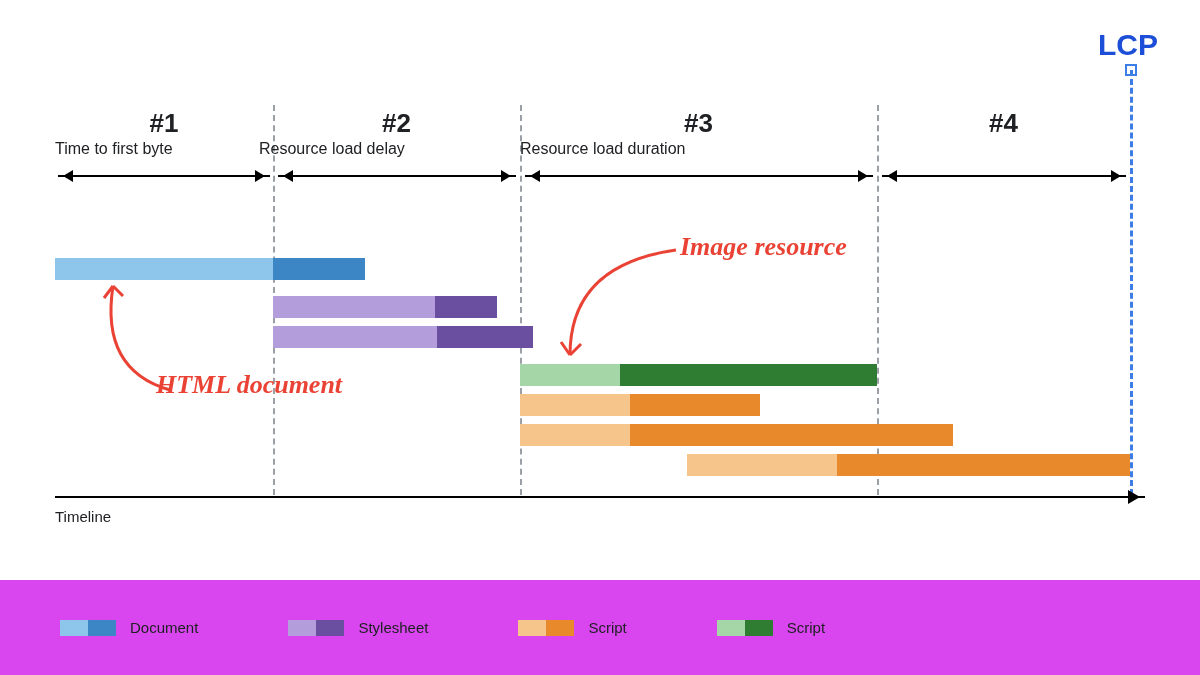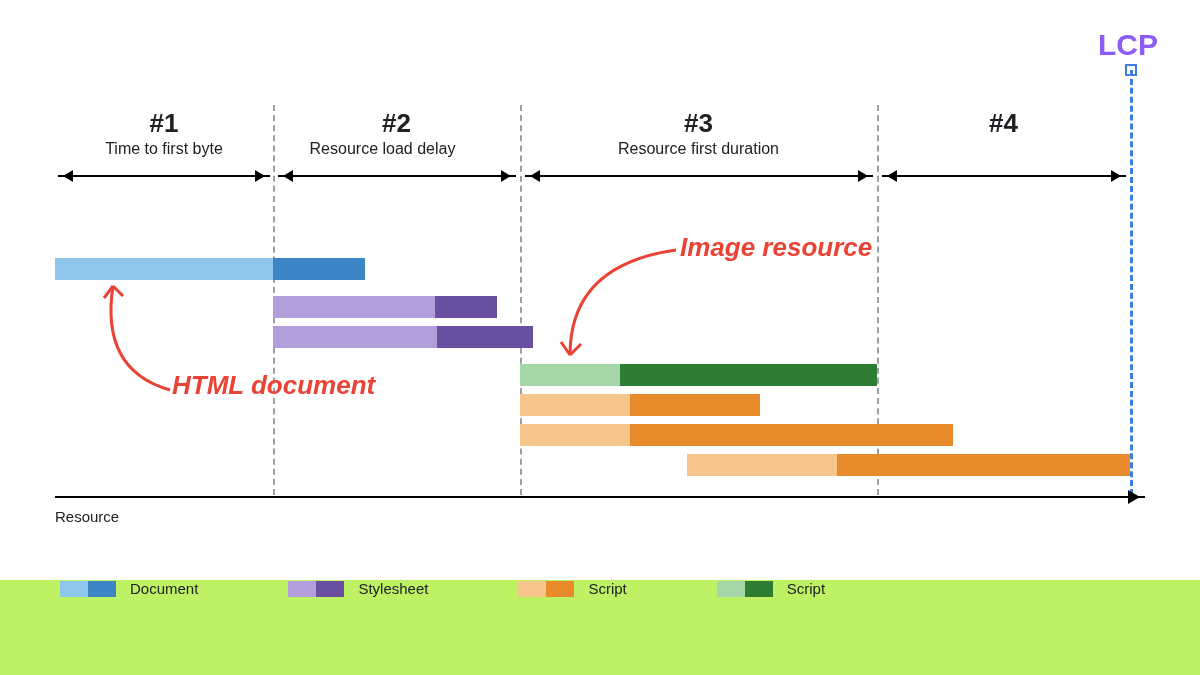--- a/index.html
+++ b/index.html
@@ -1,41 +1,41 @@
 <!DOCTYPE html>
 <html><head>
 <meta charset="utf-8">
 <style>
   html,body{margin:0;padding:0;background:#fff;font-family:"Google Sans","Helvetica Neue",Arial,sans-serif;color:#202124}
   .stage{position:relative;width:1200px;height:675px;overflow:hidden}
   
   .phase-num{position:absolute;font-weight:700;font-size:26px;text-align:center}
-  .phase-sub{position:absolute;font-size:16px;text-align:center;color:#202124}
+  .phase-sub{position:absolute;font-size:16px;text-align:left;color:#202124}
   
-  .lcp{position:absolute;font-weight:700;font-size:30px;color:#8b5cf6}
+  .lcp{position:absolute;font-weight:700;font-size:30px;color:#1d4ed8}
   
   .vdash{position:absolute;top:105px;border-left:2px dashed #9aa0a6}
   .vblue{position:absolute;top:70px;border-left:3px dashed #3d7ee6}
   
   .phase-arrow{position:absolute;height:2px;background:#000}
   .phase-arrow::before{content:"";position:absolute;left:-1px;top:-5px;border:6px solid transparent;border-right:10px solid #000}
   .phase-arrow::after{content:"";position:absolute;right:-1px;top:-5px;border:6px solid transparent;border-left:10px solid #000}
   
   .axis{position:absolute;left:55px;height:2px;background:#000}
   .axis::after{content:"";position:absolute;right:-2px;top:-6px;border:7px solid transparent;border-left:12px solid #000}
   .axis-label{position:absolute;font-size:15px;color:#202124}
   
   .lcp-sq{position:absolute;width:8px;height:8px;background:#fff;border:2px solid #3d7ee6}
   
   .bar{position:absolute;height:22px;display:flex}
   .seg{height:100%}
   
-  .ann{position:absolute;font-family:Liberation Sans, sans-serif;color:#ea4335;font-size:26px;font-style:italic;font-weight:600}
+  .ann{position:absolute;font-family:Liberation Serif, serif;color:#ea4335;font-size:26px;font-style:italic;font-weight:600}
   
-  .legend{position:absolute;left:0;right:0;bottom:0;height:95px;background:#bef264;display:flex;align-items:flex-start;gap:90px;padding-left:60px;font-size:15px}
+  .legend{position:absolute;left:0;right:0;bottom:0;height:95px;background:#d946ef;display:flex;align-items:center;gap:90px;padding-left:60px;font-size:15px}
   .lg{display:flex;align-items:center;gap:14px}
   .sw{width:56px;height:16px;display:flex}
   .sw span{flex:1}
 </style>
 </head>
 <body>
 
 <div class="stage">
 
   <div class="lcp" style="left:1098px;top:28px">LCP</div>
@@ -44,21 +44,21 @@
   <div class="vdash" style="left:273px;height:390px"></div>
   <div class="vdash" style="left:520px;height:390px"></div>
   <div class="vdash" style="left:877px;height:390px"></div>
   <div class="vblue" style="left:1130px;height:425px"></div>
 
   <div class="phase-num" style="left:55px;width:218px;top:108px">#1</div>
   <div class="phase-sub" style="left:55px;width:218px;top:140px">Time to first byte</div>
   <div class="phase-num" style="left:273px;width:247px;top:108px">#2</div>
   <div class="phase-sub" style="left:259px;width:247px;top:140px">Resource load delay</div>
   <div class="phase-num" style="left:520px;width:357px;top:108px">#3</div>
-  <div class="phase-sub" style="left:520px;width:357px;top:140px">Resource first duration</div>
+  <div class="phase-sub" style="left:520px;width:357px;top:140px">Resource load duration</div>
   <div class="phase-num" style="left:877px;width:253px;top:108px">#4</div>
 
   <div class="phase-arrow" style="left:58px;width:212px;top:175px"></div>
   <div class="phase-arrow" style="left:278px;width:238px;top:175px"></div>
   <div class="phase-arrow" style="left:525px;width:348px;top:175px"></div>
   <div class="phase-arrow" style="left:882px;width:244px;top:175px"></div>
 
   <div class="bar" style="left:55px;top:258px;width:310px">
     <div class="seg" style="width:218px;background:#8ec5eb"></div>
       <div class="seg" style="flex:1;background:#3d86c6"></div>
@@ -82,27 +82,27 @@
   <div class="bar" style="left:520px;top:424px;width:433px">
     <div class="seg" style="width:110px;background:#f6c58b"></div>
       <div class="seg" style="flex:1;background:#e8892b"></div>
   </div>
   <div class="bar" style="left:687px;top:454px;width:443px">
     <div class="seg" style="width:150px;background:#f6c58b"></div>
       <div class="seg" style="flex:1;background:#e8892b"></div>
   </div>
 
   <div class="axis" style="top:496px;width:1090px"></div>
-  <div class="axis-label" style="left:55px;top:508px">Resource</div>
+  <div class="axis-label" style="left:55px;top:508px">Timeline</div>
 
   <svg style="position:absolute;left:105px;top:280px;overflow:visible" width="120" height="120">
     <path d="M65 110 Q -5 90 8 6" stroke="#ea4335" stroke-width="3" fill="none"></path>
     <path d="M8 6 l-9 12 M8 6 l10 10" stroke="#ea4335" stroke-width="3" fill="none"></path>
   </svg>
-  <div class="ann" style="left:172px;top:370px">HTML document</div>
+  <div class="ann" style="left:156px;top:370px">HTML document</div>
 
   <svg style="position:absolute;left:560px;top:245px;overflow:visible" width="150" height="130">
     <path d="M116 5 Q 10 20 10 110" stroke="#ea4335" stroke-width="3" fill="none"></path>
     <path d="M10 110 l-9 -13 M10 110 l11 -11" stroke="#ea4335" stroke-width="3" fill="none"></path>
   </svg>
   <div class="ann" style="left:680px;top:232px">Image resource</div>
 
   <div class="legend">
     <div class="lg">
       <div class="sw">

